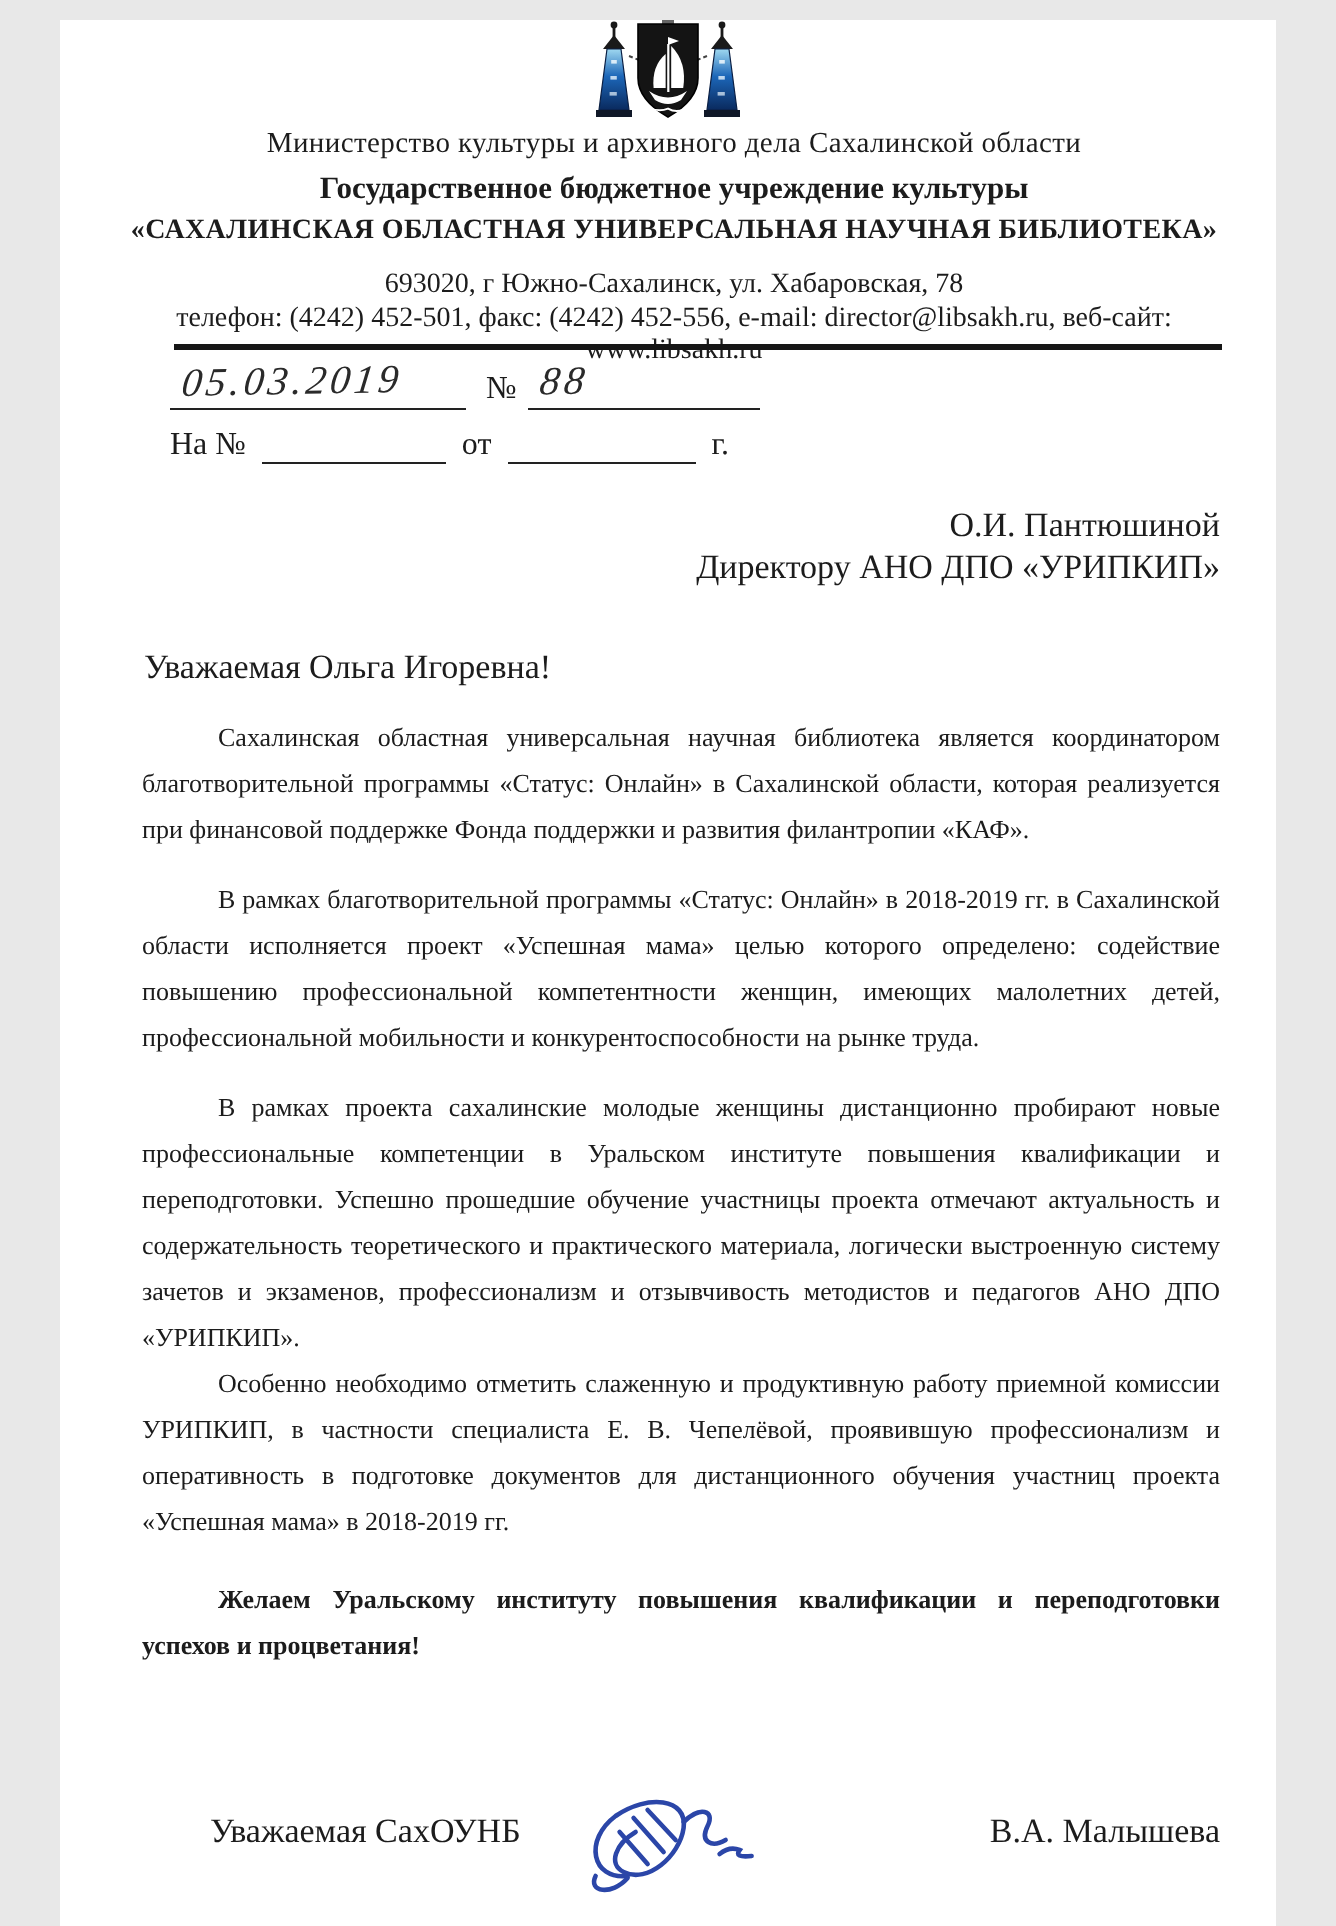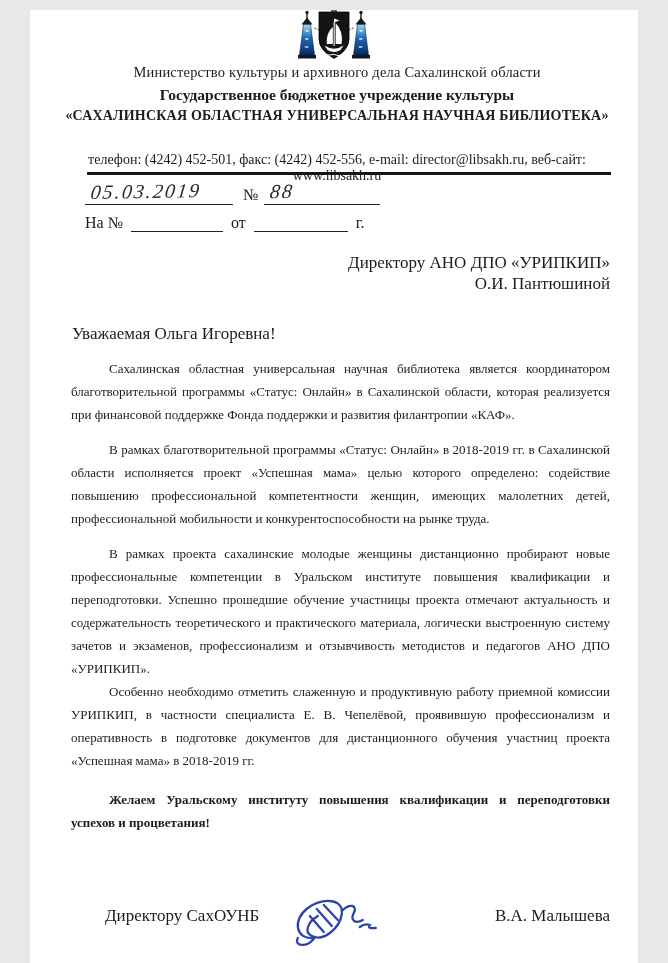--- a/index.html
+++ b/index.html
@@ -97,55 +97,56 @@
       <path d="M41.8,17 q-7,6 -6,17 l6,0 z" fill="#ffffff"></path>
       <path d="M43,8.5 l5.5,2 -5.5,2 z" fill="#ffffff"></path>
       <path d="M33.5,35.5 q9.5,6.5 19,0 l-3,4.5 q-6.5,4 -13,0 z" fill="#ffffff"></path>
       <path d="M33,43.5 q5,2.8 10,0.8 q5,2.8 10,-0.8" stroke="#ffffff" fill="none" stroke-width="1"></path>
     </svg>
   </div>
 
   <div class="abs centered ministry">Министерство культуры и архивного дела Сахалинской области</div>
   <div class="abs centered org-type">Государственное бюджетное учреждение культуры</div>
   <div class="abs centered org-name">«САХАЛИНСКАЯ ОБЛАСТНАЯ УНИВЕРСАЛЬНАЯ НАУЧНАЯ БИБЛИОТЕКА»</div>
+  <div class="abs centered address">693020, г Южно-Сахалинск, ул. Хабаровская, 78</div>
   <div class="abs centered contacts">телефон: (4242) 452-501, факс: (4242) 452-556, e-mail: director@libsakh.ru, веб-сайт: www.libsakh.ru</div>
   <div class="abs header-rule"></div>
 
   <div class="abs ref-block">
     <div class="ref-row">
       <span class="hw-cell hw-date-cell"><span class="handwritten">05.03.2019</span></span>
       <span class="num-sign">№</span>
       <span class="hw-cell hw-num-cell"><span class="handwritten">88</span></span>
     </div>
     <div class="ref-row">
       <span>На №</span>
       <span class="blank-cell blank-1"></span>
       <span>от</span>
       <span class="blank-cell blank-2"></span>
       <span>г.</span>
     </div>
   </div>
 
   <div class="abs recipient">
+    <div>О.И. Пантюшиной</div>
     <div>Директору АНО ДПО «УРИПКИП»</div>
-    <div>О.И. Пантюшиной</div>
   </div>
 
   <div class="abs salutation">Уважаемая Ольга Игоревна!</div>
 
   <div class="abs body-text">
     <p>Сахалинская областная универсальная научная библиотека является координатором благотворительной программы «Статус: Онлайн» в Сахалинской области, которая реализуется при финансовой поддержке Фонда поддержки и развития филантропии «КАФ».</p>
     <p>В рамках благотворительной программы «Статус: Онлайн» в 2018-2019 гг. в Сахалинской области исполняется проект «Успешная мама» целью которого определено: содействие повышению профессиональной компетентности женщин, имеющих малолетних детей, профессиональной мобильности и конкурентоспособности на рынке труда.</p>
     <p class="tight">В рамках проекта сахалинские молодые женщины дистанционно пробирают новые профессиональные компетенции в Уральском институте повышения квалификации и переподготовки. Успешно прошедшие обучение участницы проекта отмечают актуальность и содержательность теоретического и практического материала, логически выстроенную систему зачетов и экзаменов, профессионализм и отзывчивость методистов и педагогов АНО ДПО «УРИПКИП».</p>
     <p class="before-wish">Особенно необходимо отметить слаженную и продуктивную работу приемной комиссии УРИПКИП, в частности специалиста Е. В. Чепелёвой, проявившую профессионализм и оперативность в подготовке документов для дистанционного обучения участниц проекта «Успешная мама» в 2018-2019 гг.</p>
     <p>Желаем Уральскому институту повышения квалификации и переподготовки успехов и процветания!</p>
   </div>
 
   <div class="abs signoff">
-    <span class="position">Директору СахОУНБ</span>
+    <span class="position">Уважаемая СахОУНБ</span>
     <span class="signature-svg">
       <svg width="110" height="58" viewBox="0 0 110 58" xmlns="http://www.w3.org/2000/svg">
         <g fill="none" stroke="#2b46a8" stroke-width="2.3" stroke-linecap="round">
           <path d="M30,44 C12,46 8,26 24,14 C40,3 60,5 58,20 C56,34 40,48 28,42 C20,38 24,28 34,22"></path>
           <path d="M33,15 L48,32"></path>
           <path d="M40,11 L54,26"></path>
           <path d="M26,22 L40,38"></path>
           <path d="M14,44 C10,52 22,54 30,45"></path>
           <path d="M58,17 C66,9 74,11 70,19 C66,27 72,30 79,26"></path>
           <path d="M76,33 q5,-4 10,-2 q-3,4 6,3"></path>

